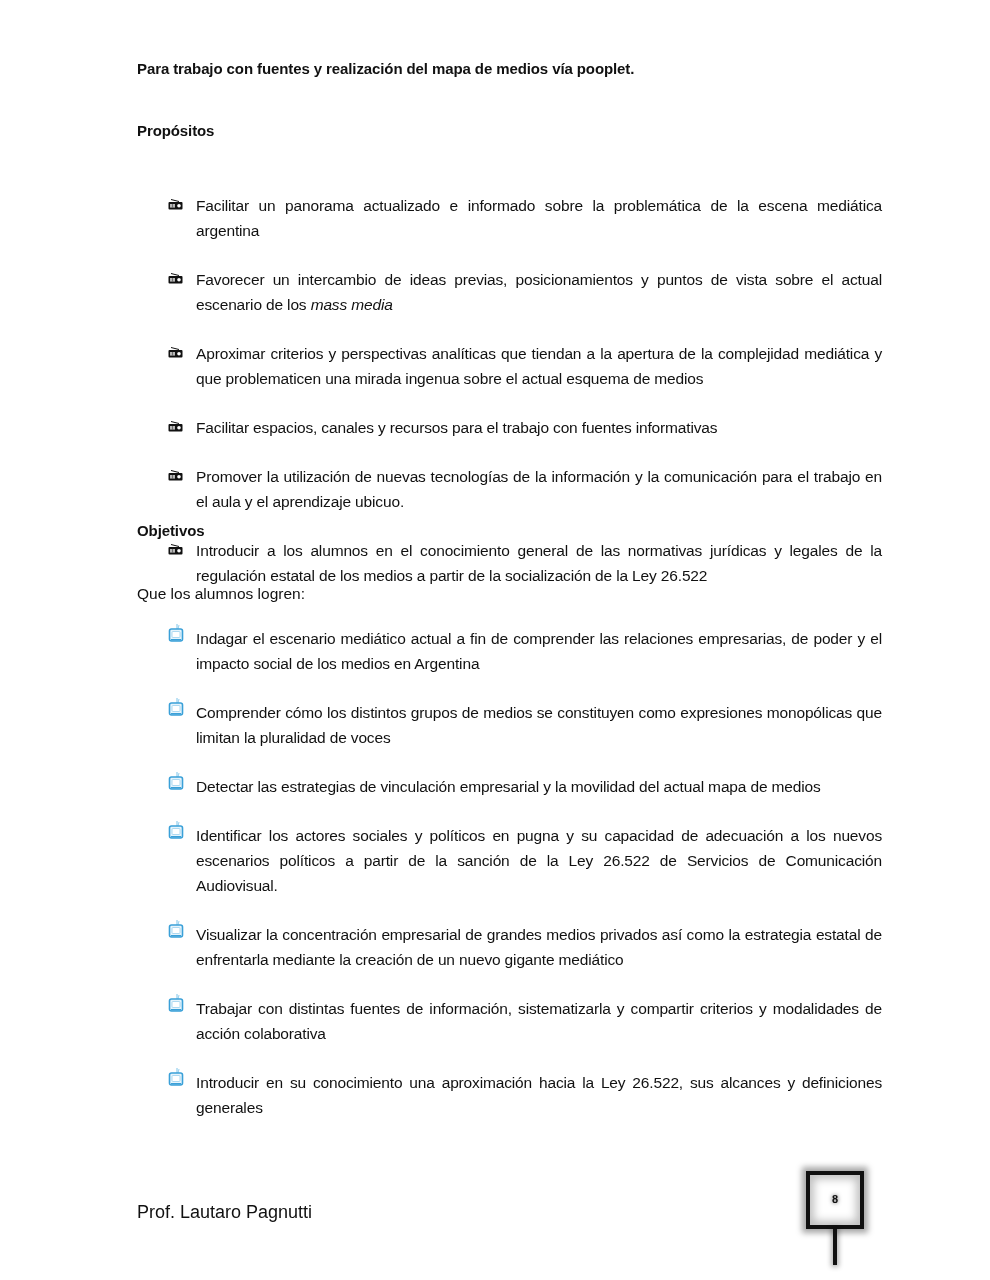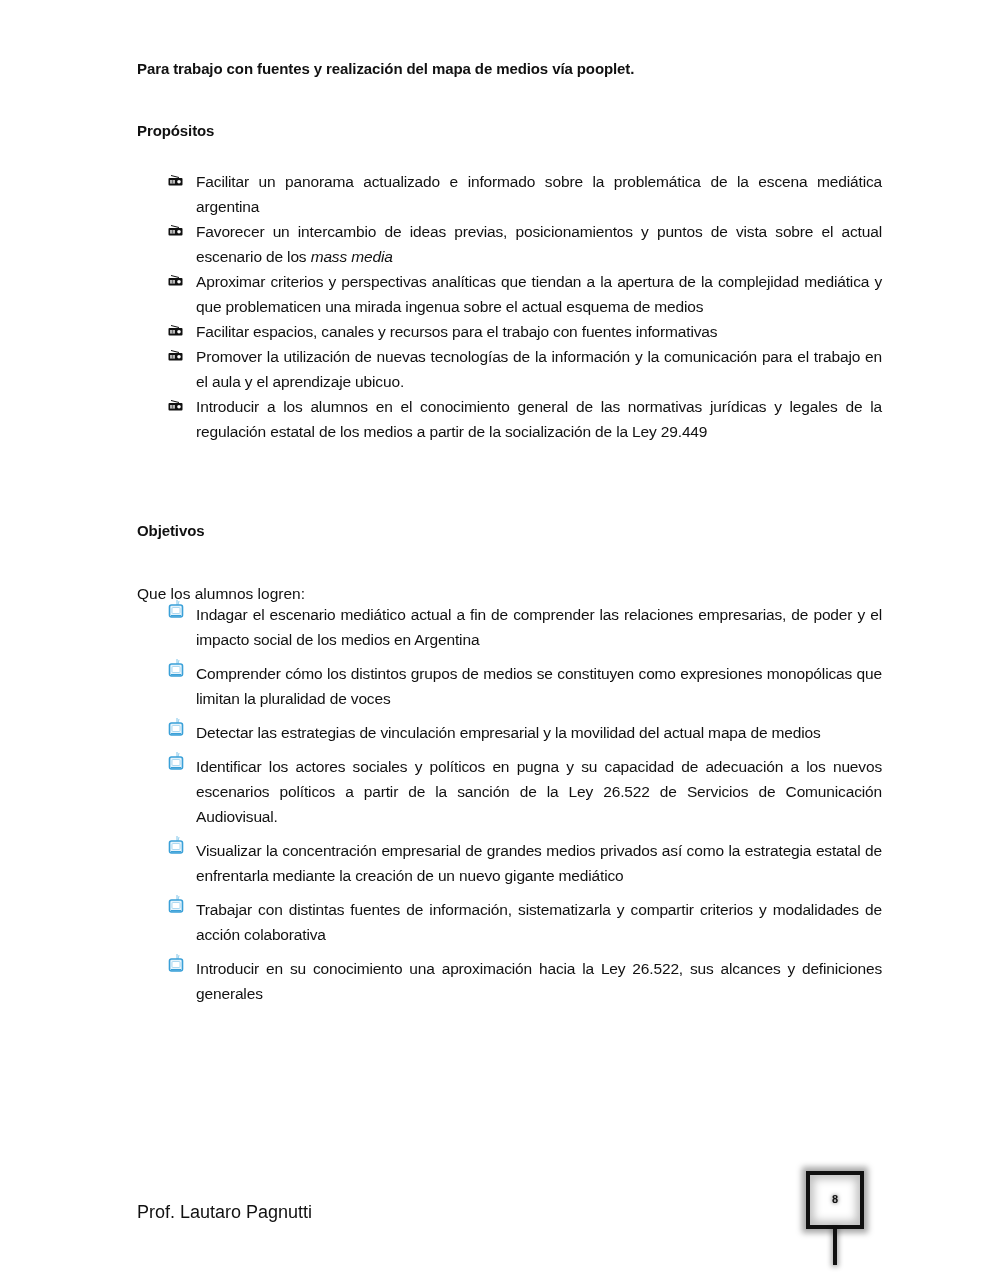--- a/index.html
+++ b/index.html
@@ -4,21 +4,21 @@
 <style>
   html, body { margin: 0; padding: 0; background: #ffffff; }
   body { width: 990px; height: 1280px; position: relative; overflow: hidden;
          font-family: "Liberation Sans", sans-serif; color: #111; }
   .page { position: absolute; left: 0; top: 0; width: 990px; height: 1038px; }
   .heading { position: absolute; left: 137px; font-weight: bold; font-size: 15px; letter-spacing: -0.1px; }
   .para { position: absolute; left: 137px; font-size: 15.5px; }
   .list { position: absolute; left: 168px; width: 714px; margin: 0; padding: 0; list-style: none; }
   .item { position: relative; padding-left: 28px; font-size: 15.5px; line-height: 25px;
           text-align: justify; letter-spacing: -0.15px; }
-  .item .text { display: block; }
+  .item .text { display: block; margin-top: 24px; }
   .icon { position: absolute; left: 0; }
   .radio-icon { top: 6px; width: 15px; height: 11px; }
   .tv-icon { top: -2px; width: 16px; height: 20px; }
   .footer { position: absolute; left: 137px; top: 1202px; font-size: 18px; }
   .page-badge { position: absolute; left: 806px; top: 1171px; width: 58px; height: 58px;
                 box-sizing: border-box; border: 4px solid #111;
                 box-shadow: 0 0 6px 4px rgba(0,0,0,0.35), inset 0 0 8px 4px rgba(0,0,0,0.25); background: #fff; }
   .page-badge .num { position: absolute; left: 0; right: 0; top: 18px; text-align: center;
                      font-size: 11px; font-weight: bold; text-shadow: 0 0 4px #555; }
   .page-stem { position: absolute; left: 833px; top: 1229px; width: 4px; height: 36px; background: #111;
@@ -98,21 +98,21 @@
     <li class="item">
       <svg class="icon radio-icon" viewBox="0 0 15 11">
           <line x1="3" y1="0.5" x2="11" y2="2.5" stroke="#111" stroke-width="1"></line>
           <rect x="0.5" y="3" width="14" height="7.5" rx="1" fill="#111"></rect>
           <rect x="2" y="5" width="5" height="3.5" fill="#fff"></rect>
           <line x1="3" y1="5" x2="3" y2="8.5" stroke="#111" stroke-width="0.6"></line>
           <line x1="4.5" y1="5" x2="4.5" y2="8.5" stroke="#111" stroke-width="0.6"></line>
           <line x1="6" y1="5" x2="6" y2="8.5" stroke="#111" stroke-width="0.6"></line>
           <circle cx="11" cy="6.8" r="1.8" fill="#fff"></circle>
         </svg>
-      <span class="text">Introducir a los alumnos en el conocimiento general de las normativas jurídicas y legales de la regulación estatal de los medios a partir de la socialización de la Ley 29.449</span>
+      <span class="text">Introducir a los alumnos en el conocimiento general de las normativas jurídicas y legales de la regulación estatal de los medios a partir de la socialización de la Ley 26.522</span>
     </li>
   </ul>
 
   <div class="heading" style="top:522px;">Objetivos</div>
 
   <div class="para" style="top:585px;">Que los alumnos logren:</div>
 
   <ul class="list" style="top:602px;">
     <li class="item" style="margin-bottom:9px;">
       <svg class="icon tv-icon" viewBox="0 0 16 20">

